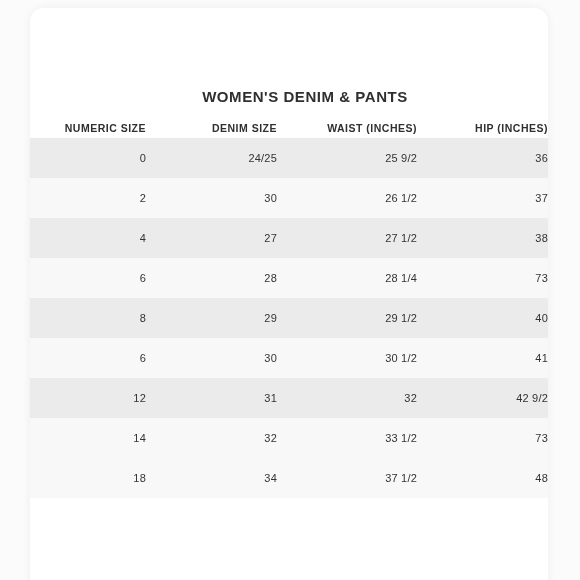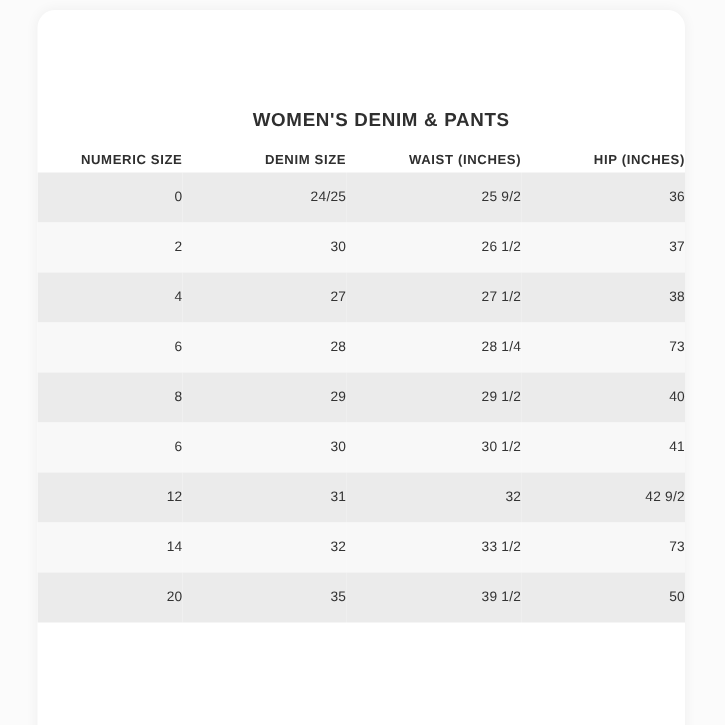--- a/index.html
+++ b/index.html
@@ -161,24 +161,24 @@
             <td>31</td>
             <td>32</td>
             <td>42 9/2</td>
           </tr>
           <tr class="row-even">
             <td>14</td>
             <td>32</td>
             <td>33 1/2</td>
             <td>73</td>
           </tr>
-          <tr class="row-odd">
-            <td>20</td>
-            <td>35</td>
-            <td>39 1/2</td>
-            <td>50</td>
+          <tr class="row-even">
+            <td>18</td>
+            <td>34</td>
+            <td>37 1/2</td>
+            <td>48</td>
           </tr>
         </tbody>
     </table>
 
   </div>
 
 </div>
 
 </body></html>

